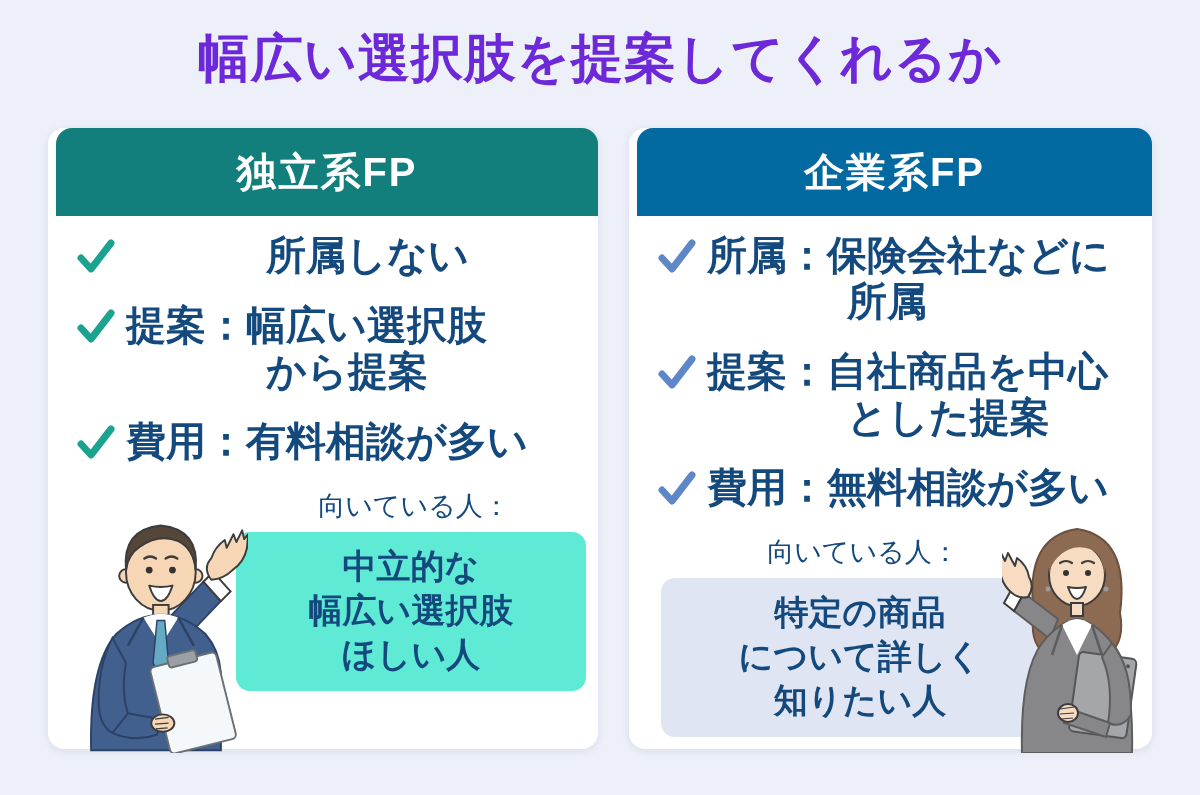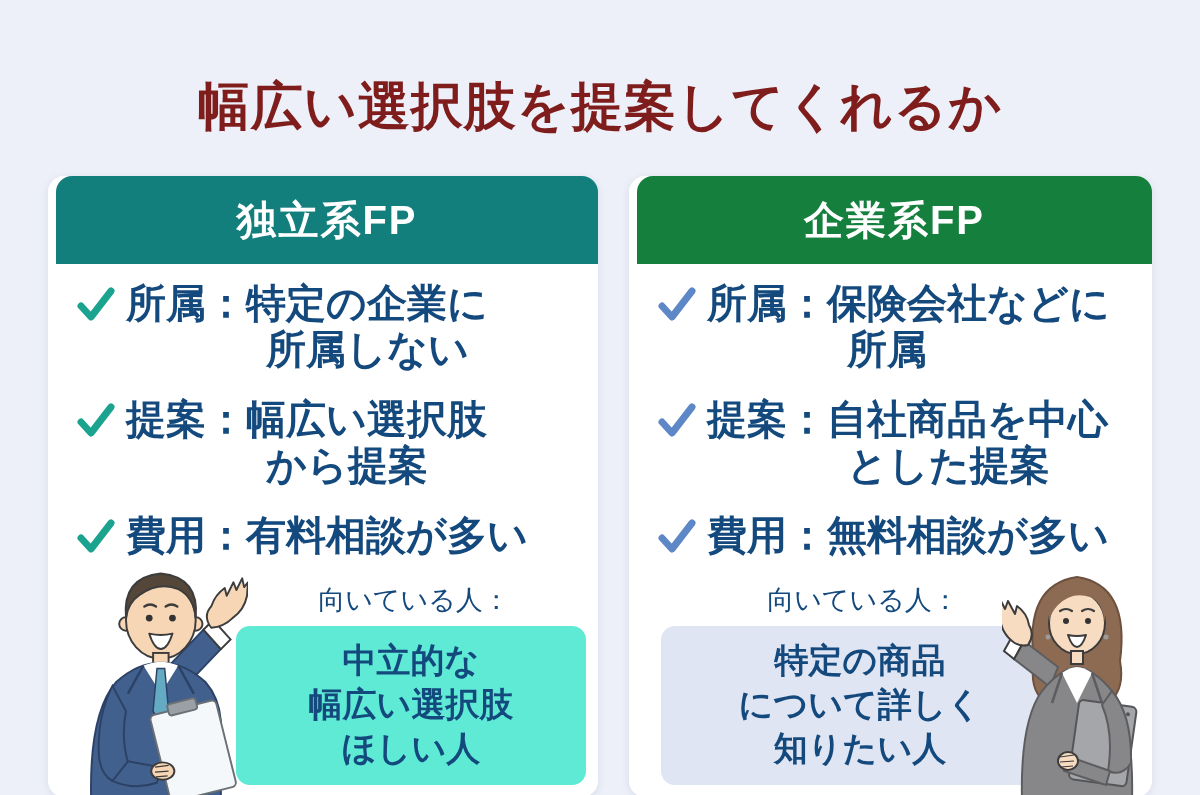--- a/index.html
+++ b/index.html
@@ -58,36 +58,35 @@
   }
   .person{position:absolute;bottom:-4px;}
   .person-left{left:8px;width:184px;height:238px;}
   .person-right{right:0;width:150px;height:240px;}
 </style>
 </head>
 <body style="background-color: rgb(237, 240, 248);">
 
 <div class="stage">
 
-  <h1 class="page-title" style="color: #7f1d1d; margin-top: 48px;">幅広い選択肢を提案してくれるか</h1>
+  <h1 class="page-title" style="color: #6d28d9;">幅広い選択肢を提案してくれるか</h1>
 
   <div class="cards">
 
     <div class="card">
       <div class="card-header" style="background-color: rgb(18, 127, 125);">独立系FP</div>
       <div class="card-body" style="color: rgb(20, 73, 126);">
 
         <div class="feature-item">
           <span class="checkmark" style="color: rgb(26, 163, 142);">
             <svg viewBox="0 0 40 40" width="40" height="40">
                 <path d="M5 22 L15 33 L35 7" fill="none" stroke="currentColor" stroke-width="7" stroke-linecap="round" stroke-linejoin="round"></path>
               </svg>
           </span>
           <span class="feature-lines">
-            <div>所属：特定の企業に</div>
             <div class="feature-line2">所属しない</div>
           </span>
         </div>
 
         <div class="feature-item">
           <span class="checkmark" style="color: rgb(26, 163, 142);">
             <svg viewBox="0 0 40 40" width="40" height="40">
                 <path d="M5 22 L15 33 L35 7" fill="none" stroke="currentColor" stroke-width="7" stroke-linecap="round" stroke-linejoin="round"></path>
               </svg>
           </span>
@@ -147,21 +146,21 @@
             <rect x="118" y="139" width="30" height="12" rx="3" fill="#9aa0a6" stroke="#6b7075" stroke-width="2"></rect>
           </g>
           <path d="M50 222 Q72 232 96 224 L100 208 L66 202 Z" fill="#41608d" stroke="#2c4166" stroke-width="2"></path>
           <ellipse cx="102" cy="212" rx="12" ry="9" fill="#f6d6b4" stroke="#3c3c3c" stroke-width="2"></ellipse>
           <path d="M94 208 L108 206 M94 213 L108 212 M95 218 L107 217" stroke="#3c3c3c" stroke-width="1.3" fill="none"></path>
         </svg>
       </div>
     </div>
 
     <div class="card">
-      <div class="card-header" style="background-color: #15803d;">企業系FP</div>
+      <div class="card-header" style="background-color: #0369a1;">企業系FP</div>
       <div class="card-body" style="color: rgb(20, 73, 126); border-radius: 19px;">
 
         <div class="feature-item">
           <span class="checkmark" style="color: rgb(94, 135, 200);">
             <svg viewBox="0 0 40 40" width="40" height="40">
                 <path d="M5 22 L15 33 L35 7" fill="none" stroke="currentColor" stroke-width="7" stroke-linecap="round" stroke-linejoin="round"></path>
               </svg>
           </span>
           <span class="feature-lines">
             <div>所属：保険会社などに</div>

